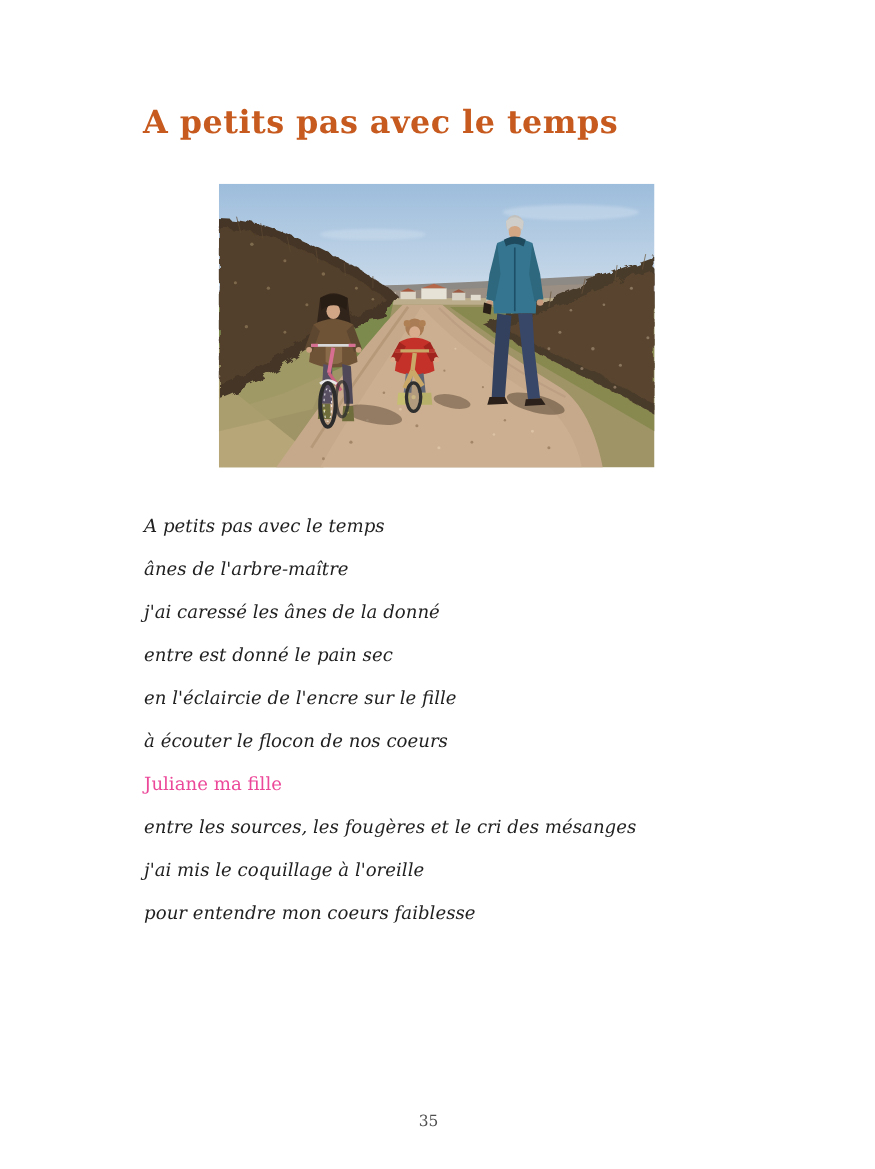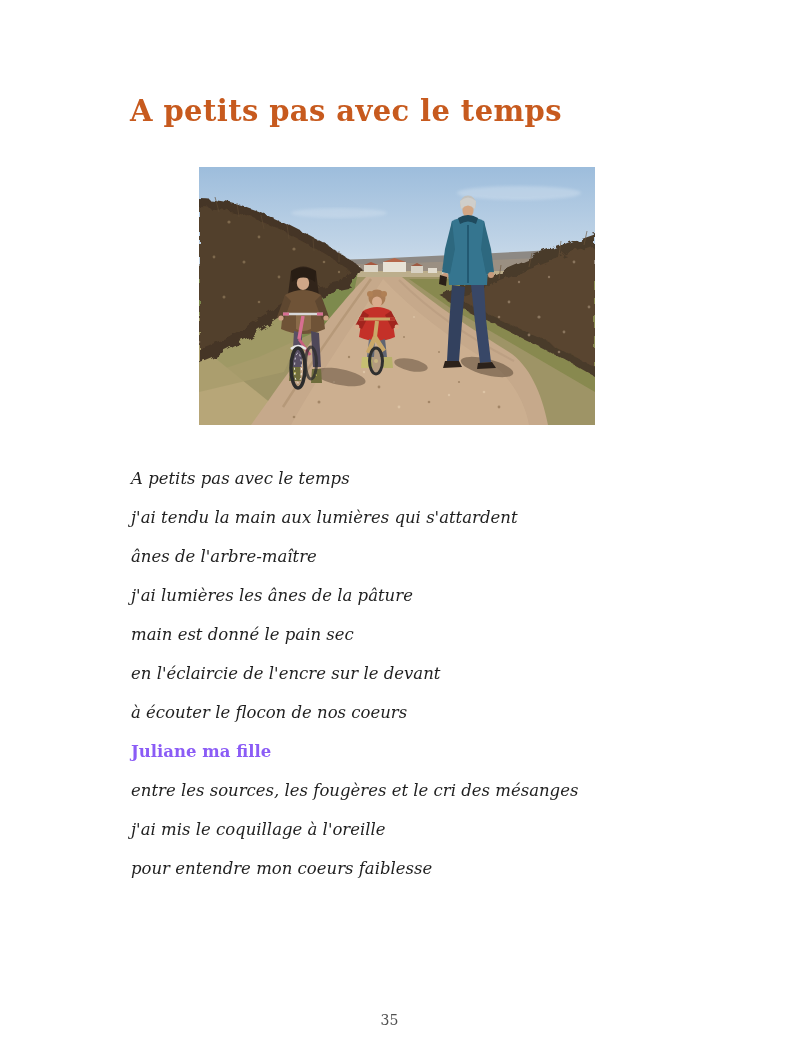--- a/index.html
+++ b/index.html
@@ -15,21 +15,21 @@
   .photo{
     position:absolute;left:199px;top:167px;width:396px;height:258px;
     line-height:0;
   }
   .photo svg{display:block;}
   .poem{position:absolute;left:131px;top:459px;}
   .poem-line{
     height:39px;display:flex;align-items:center;
     font-style:italic;font-size:16.5px;color:#1f1f1f;white-space:pre;
   }
-  .poem-line.bold{font-style:normal;font-weight:bold;color:#8b5cf6;}
+  .poem-line.bold{font-style:normal;font-weight:normal;color:#ec4899;}
   .page-number{
     position:absolute;left:0;right:16px;top:1012px;text-align:center;
     font-size:14px;color:#4f4f4f;
   }
 </style>
 </head>
 <body>
 
 <div class="page">
 
@@ -226,25 +226,24 @@
         <path d="M253,118 L250,158 L248,194 L260,194 L263,155 L266,120 Z" fill="#33415e"></path>
         <path d="M272,118 L276,155 L281,196 L292,195 L287,152 L285,118 Z" fill="#384767"></path>
         <path d="M246,194 L260,194 L263,200 L244,201 Z" fill="#2b211a"></path>
         <path d="M279,196 L293,195 L297,201 L278,202 Z" fill="#2b211a"></path>
       </g>
     </svg>
   </div>
 
   <div class="poem">
     <div class="poem-line">A petits pas avec le temps</div>
-    <div class="poem-line">j'ai tendu la main aux lumières qui s'attardent</div>
     <div class="poem-line">ânes de l'arbre-maître</div>
-    <div class="poem-line">j'ai lumières les ânes de la pâture</div>
-    <div class="poem-line">main est donné le pain sec</div>
-    <div class="poem-line">en l'éclaircie de l'encre sur le devant</div>
+    <div class="poem-line">j'ai caressé les ânes de la donné</div>
+    <div class="poem-line">entre est donné le pain sec</div>
+    <div class="poem-line">en l'éclaircie de l'encre sur le fille</div>
     <div class="poem-line">à écouter le flocon de nos coeurs</div>
     <div class="poem-line bold">Juliane ma fille</div>
     <div class="poem-line">entre les sources, les fougères et le cri des mésanges</div>
     <div class="poem-line">j'ai mis le coquillage à l'oreille</div>
     <div class="poem-line">pour entendre mon coeurs faiblesse</div>
   </div>
 
   <div class="page-number">35</div>
 
 </div>

